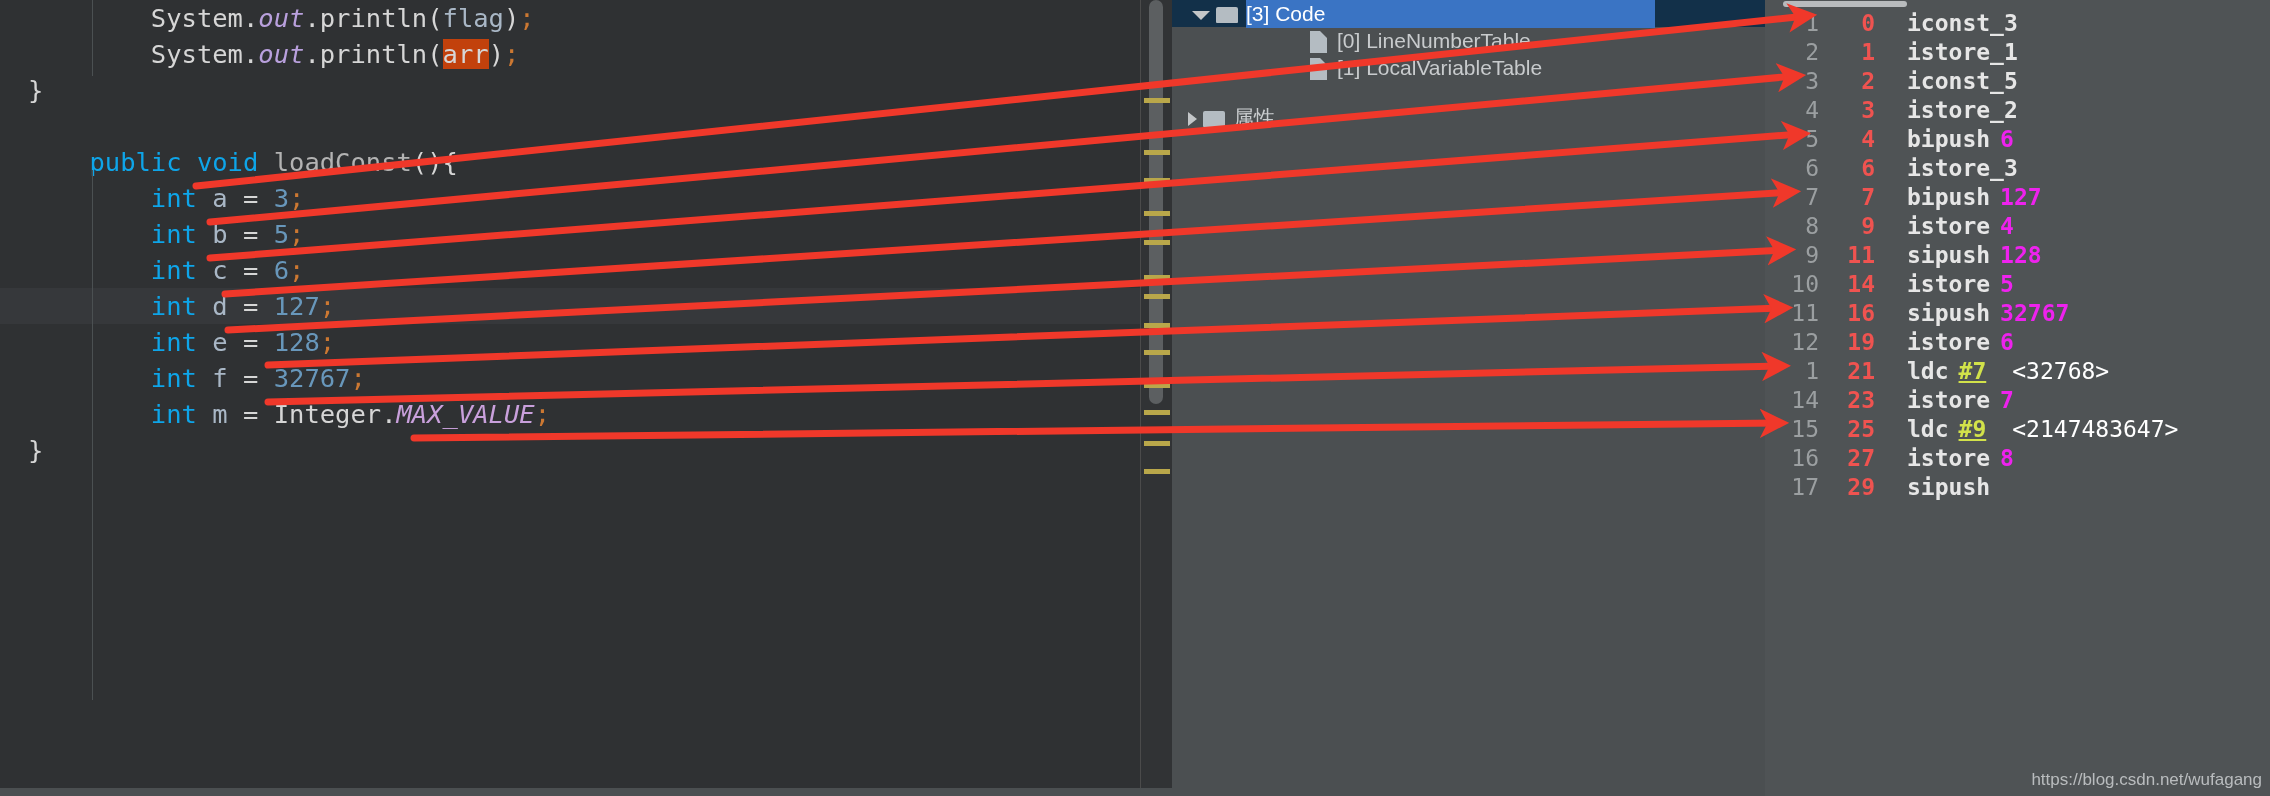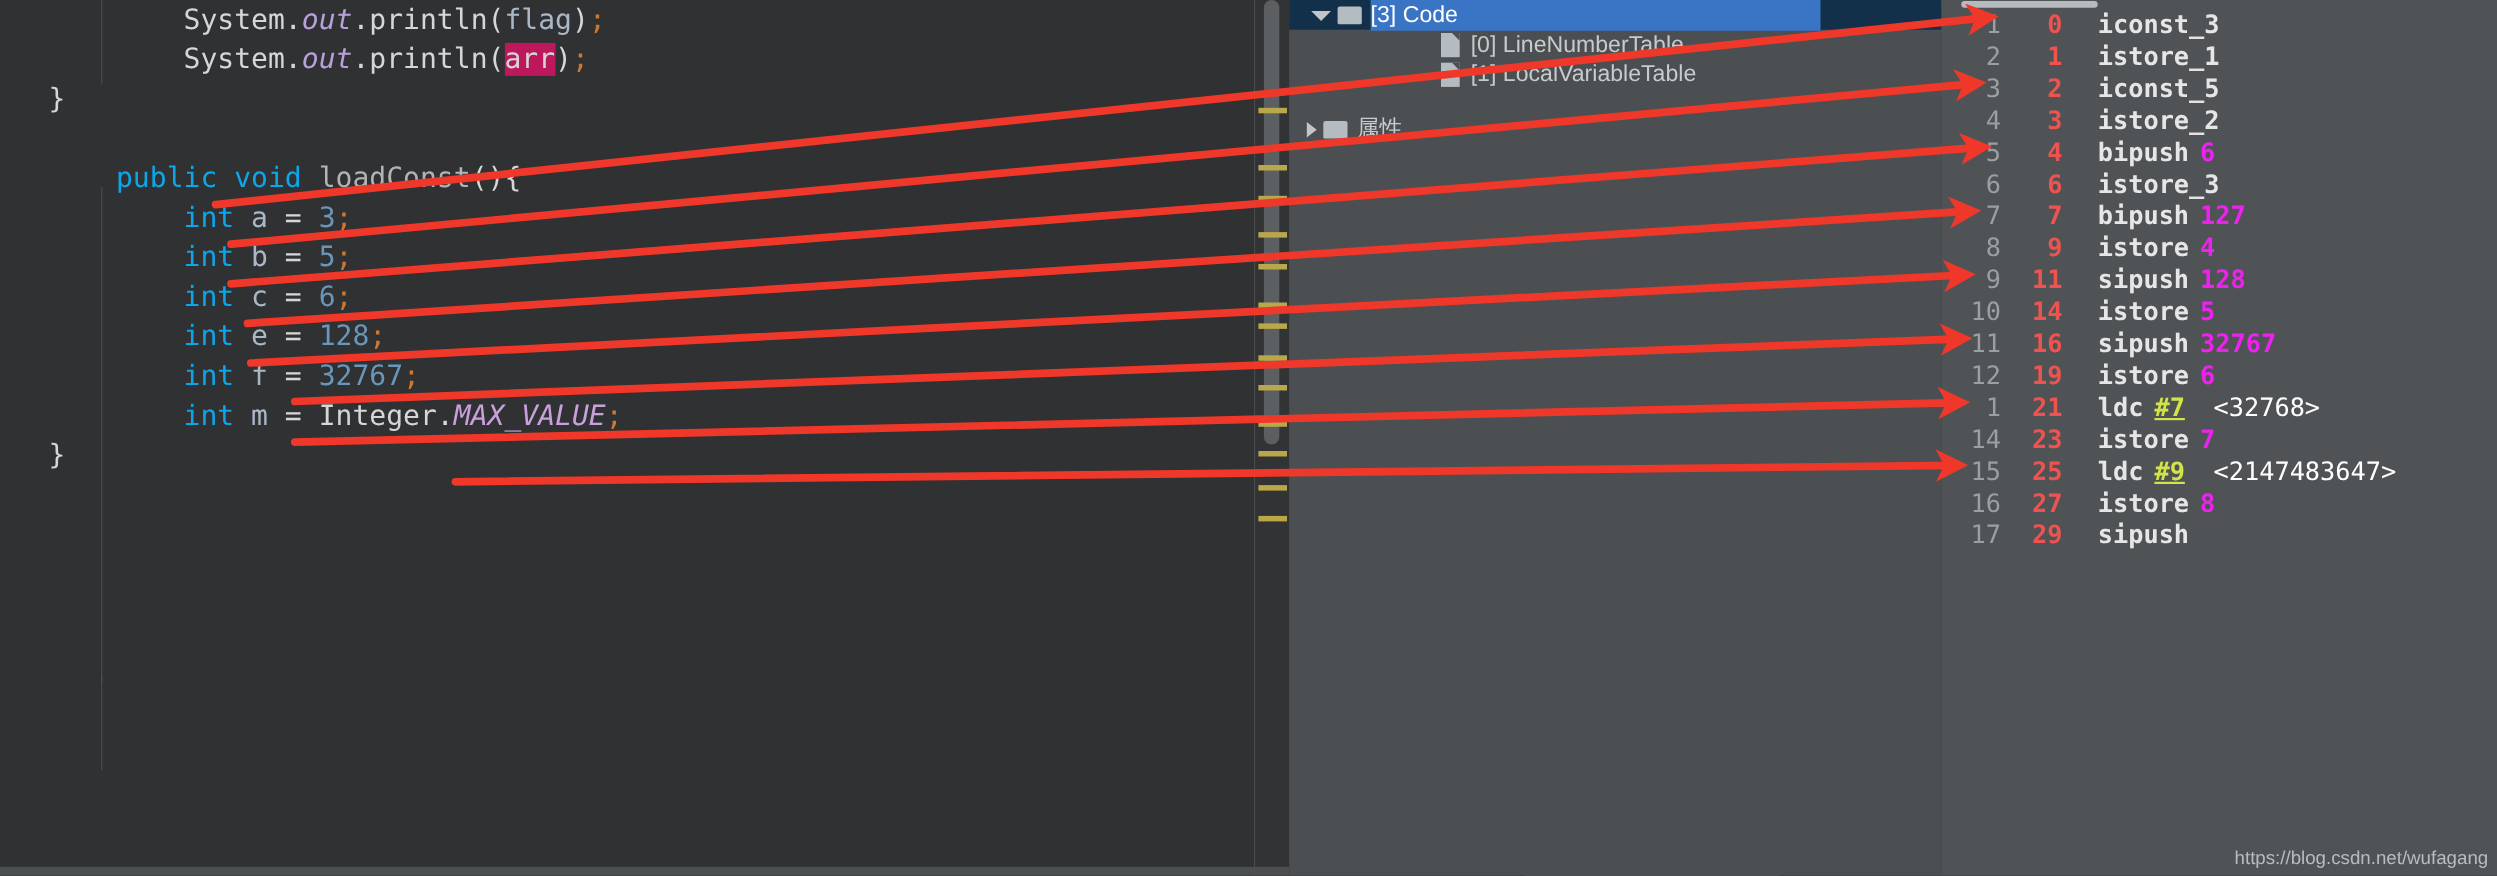--- a/index.html
+++ b/index.html
@@ -4,34 +4,34 @@
 <style>
   html,body{margin:0;padding:0;background:#3c3f41;}
   body{width:2270px;height:796px;overflow:hidden;position:relative;
        font-family:"DejaVu Sans Mono","Liberation Mono",monospace;}
 
   
   #editor{position:absolute;left:0;top:0;width:1172px;height:796px;
           background:#2f3133;overflow:hidden;}
   .code-area{position:absolute;left:0;top:0;width:1140px;height:796px;}
   .cline{position:relative;height:36px;line-height:36px;white-space:pre;
-         font-size:25.5px;color:#a9b7c6;padding-left:44px;letter-spacing:0px;}
+         font-size:25.5px;color:#a9b7c6;padding-left:28px;letter-spacing:0px;}
   .cline.hl{background:#36383b;}
   .indent-guide{position:absolute;left:0;top:0;width:1140px;height:796px;
                 pointer-events:none;}
   .iguide{position:absolute;width:1px;background:#4b5052;}
 
   .k-kw{color:#0ea5e9;}
   .k-id{color:#a9b7c6;}
   .k-num{color:#6897bb;}
   .k-meth{color:#b3b3b3;}
   .k-static{color:#b9a0dd;font-style:italic;}
   .k-field{color:#c9a0dc;font-style:italic;}
   .k-plain{color:#d6d6d6;}
-  .k-sel{background:#be185d;color:#d6d6d6;}
+  .k-sel{background:#c2410c;color:#d6d6d6;}
   .k-semi{color:#cc7832;}
 
   
   #gutter{position:absolute;left:1140px;top:0;width:32px;height:796px;
           background:#313335;border-left:1px solid #4b4b4b;}
   .warnmark{position:absolute;left:3px;width:26px;height:5px;background:#b9a74a;}
   #sbthumb{position:absolute;left:8px;width:14px;background:#5c5f61;
            border-radius:7px;}
 
   
@@ -88,20 +88,21 @@
 <div id="editor">
   <div class="code-area" id="code-area">
       <div class="cline"><span>        </span><span class="k-plain">System</span><span class="k-plain">.</span><span class="k-static">out</span><span class="k-plain">.</span><span class="k-plain">println</span><span class="k-plain">(</span><span class="k-id">flag</span><span class="k-plain">)</span><span class="k-semi">;</span></div>
       <div class="cline"><span>        </span><span class="k-plain">System</span><span class="k-plain">.</span><span class="k-static">out</span><span class="k-plain">.</span><span class="k-plain">println</span><span class="k-plain">(</span><span class="k-sel">arr</span><span class="k-plain">)</span><span class="k-semi">;</span></div>
       <div class="cline"><span class="k-plain">}</span></div>
       <div class="cline"></div>
       <div class="cline"><span>    </span><span class="k-kw">public</span><span class="k-plain"> </span><span class="k-kw">void</span><span class="k-plain"> </span><span class="k-meth">loadConst</span><span class="k-plain">(){</span></div>
       <div class="cline"><span>        </span><span class="k-kw">int</span><span class="k-plain"> </span><span class="k-id">a</span><span class="k-plain"> = </span><span class="k-num">3</span><span class="k-semi">;</span></div>
       <div class="cline"><span>        </span><span class="k-kw">int</span><span class="k-plain"> </span><span class="k-id">b</span><span class="k-plain"> = </span><span class="k-num">5</span><span class="k-semi">;</span></div>
       <div class="cline"><span>        </span><span class="k-kw">int</span><span class="k-plain"> </span><span class="k-id">c</span><span class="k-plain"> = </span><span class="k-num">6</span><span class="k-semi">;</span></div>
+      <div class="cline hl"><span>        </span><span class="k-kw">int</span><span class="k-plain"> </span><span class="k-id">d</span><span class="k-plain"> = </span><span class="k-num">127</span><span class="k-semi">;</span></div>
       <div class="cline"><span>        </span><span class="k-kw">int</span><span class="k-plain"> </span><span class="k-id">e</span><span class="k-plain"> = </span><span class="k-num">128</span><span class="k-semi">;</span></div>
       <div class="cline"><span>        </span><span class="k-kw">int</span><span class="k-plain"> </span><span class="k-id">f</span><span class="k-plain"> = </span><span class="k-num">32767</span><span class="k-semi">;</span></div>
       <div class="cline"><span>        </span><span class="k-kw">int</span><span class="k-plain"> </span><span class="k-id">m</span><span class="k-plain"> = </span><span class="k-plain">Integer</span><span class="k-plain">.</span><span class="k-field">MAX_VALUE</span><span class="k-semi">;</span></div>
       <div class="cline"><span class="k-plain">}</span></div>
     </div>
   <div class="indent-guide" id="indent-guides">
       <div class="iguide" style="left: 92px; top: 0px; height: 76px;"></div>
       <div class="iguide" style="left: 92px; top: 170px; height: 450px;"></div>
       <div class="iguide" style="left: 92px; top: 614px; height: 86px;"></div>
     </div>

